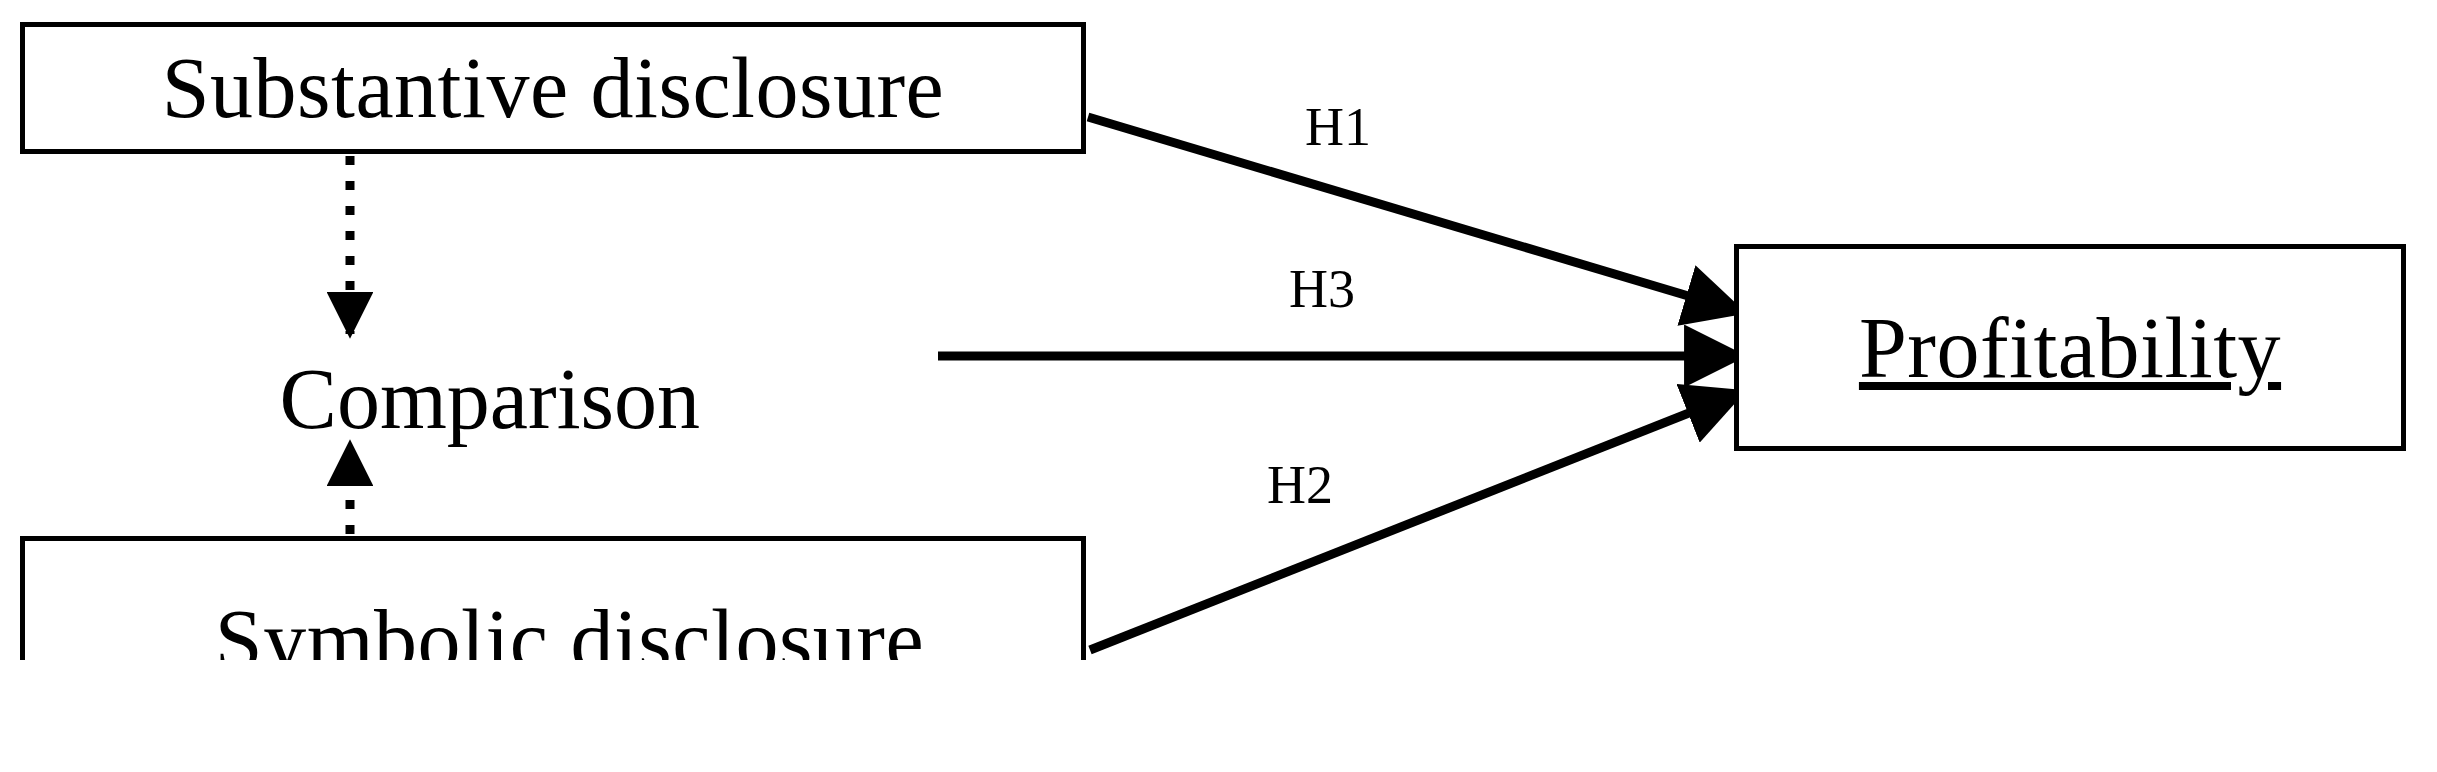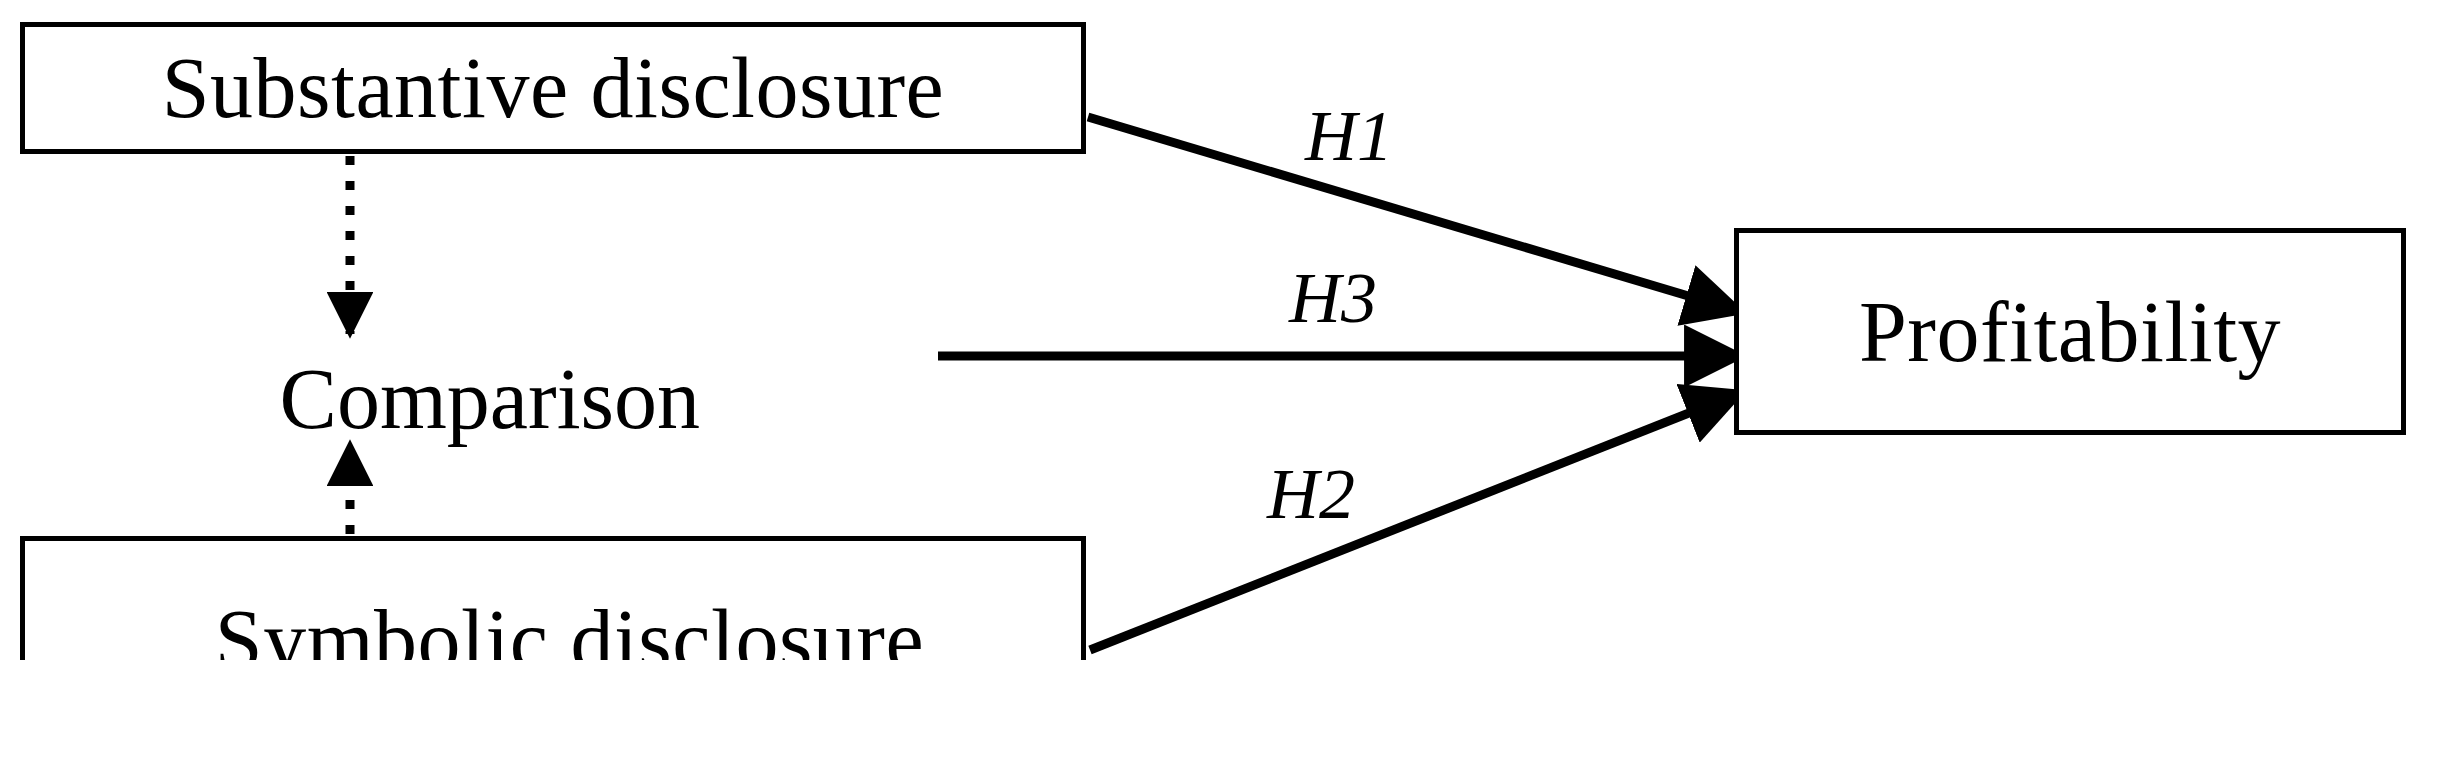--- a/index.html
+++ b/index.html
@@ -51,42 +51,42 @@
   }
   #node-symbolic {
     left: 20px;
     top: 536px;
     width: 1066px;
     height: 208px;
     padding-left: 33px;
   }
   #node-profitability {
     left: 1734px;
-    top: 228px;
+    top: 244px;
     width: 672px;
     height: 207px;
+    text-decoration: underline;
   }
   .free-label {
     position: absolute;
     font-family: "Liberation Serif", "DejaVu Serif", serif;
     color: #000000;
     white-space: nowrap;
     line-height: 1;
   }
   #node-comparison {
     left: 0px;
     top: 340px;
     width: 700px;
     text-align: right;
     font-size: 86px;
     margin-top: 16px;
   }
   .edge-label {
-    font-size: 72px;
-    font-style: italic;
+    font-size: 54px;
   }
   #edge-label-h1 { left: 1305px; top: 100px; }
   #edge-label-h3 { left: 1289px; top: 262px; }
   #edge-label-h2 { left: 1250px; top: 458px; margin-left: 17px; }
 </style>
 </head>
 <body>
 
 <div id="diagram-root">
 

